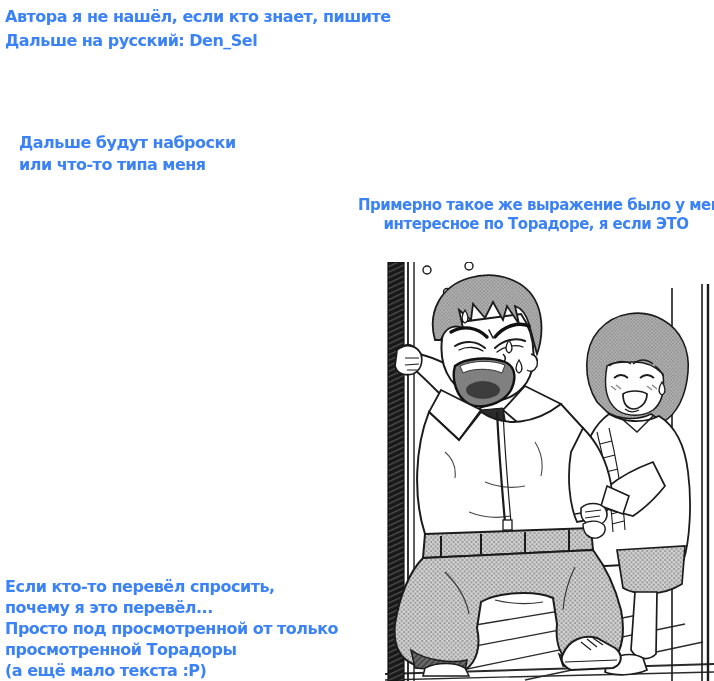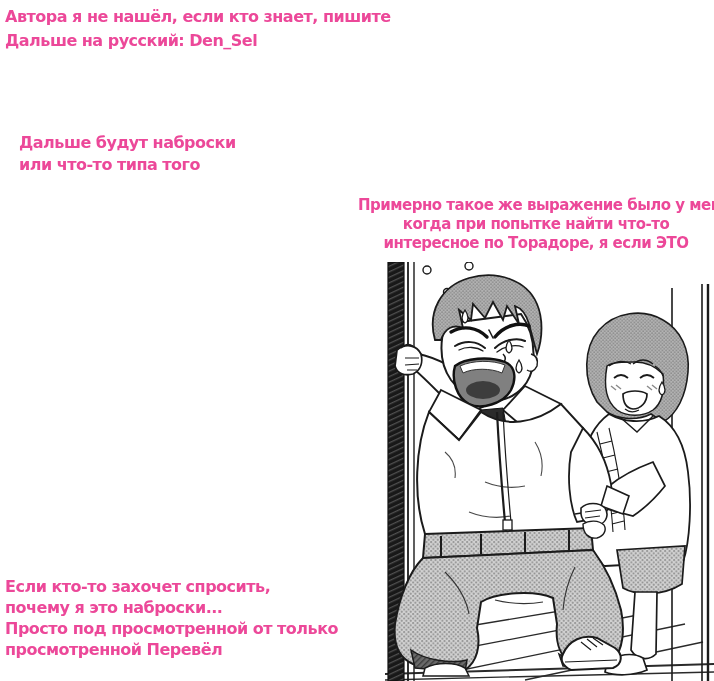--- a/index.html
+++ b/index.html
@@ -3,21 +3,21 @@
 <meta charset="utf-8">
 <style>
   html,body{margin:0;padding:0;background:#ffffff;}
   .page{
     position:relative;
     width:714px;height:681px;
     background:#ffffff;
     overflow:hidden;
     font-family:"DejaVu Sans", sans-serif;
     font-weight:700;
-    color:#ec4899;
+    color:#3b82f6;
   }
   .tblock{position:absolute;white-space:nowrap;}
   .tblock .line{letter-spacing:-0.5px;}
   .credits{left:5px;top:5px;font-size:16px;line-height:24px;}
   .sketch{left:19px;top:132px;font-size:16px;line-height:22px;}
   .caption{left:358px;top:196px;width:356px;text-align:center;font-size:15px;line-height:19px;}
   .footnote{left:5px;top:576px;font-size:16px;line-height:21px;}
   .panel{position:absolute;left:385px;top:262px;width:329px;height:419px;}
   .panel svg{display:block;}
 </style>
@@ -26,34 +26,34 @@
 
 <div class="page">
 
   <div class="tblock credits">
     <div class="line">Автора я не нашёл, если кто знает, пишите</div>
     <div class="line">Дальше на русский: Den_Sel</div>
   </div>
 
   <div class="tblock sketch">
     <div class="line">Дальше будут наброски</div>
-    <div class="line">или что-то типа того</div>
+    <div class="line">или что-то типа меня</div>
   </div>
 
   <div class="tblock caption">
     <div class="line">Примерно такое же выражение было у меня,</div>
-    <div class="line">когда при попытке найти что-то</div>
     <div class="line">интересное по Торадоре, я если ЭТО</div>
   </div>
 
   <div class="tblock footnote">
-    <div class="line">Если кто-то захочет спросить,</div>
-    <div class="line">почему я это наброски...</div>
+    <div class="line">Если кто-то перевёл спросить,</div>
+    <div class="line">почему я это перевёл...</div>
     <div class="line">Просто под просмотренной от только</div>
-    <div class="line">просмотренной Перевёл</div>
+    <div class="line">просмотренной Торадоры</div>
+    <div class="line">(а ещё мало текста :P)</div>
   </div>
 
   <div class="panel" aria-label="manga panel: shocked man gripping door pole, laughing girl clinging behind">
     <svg viewBox="0 0 329 419" width="329" height="419" xmlns="http://www.w3.org/2000/svg">
       <defs>
         <pattern id="tone" width="4.5" height="4.5" patternUnits="userSpaceOnUse">
           <rect width="4.5" height="4.5" fill="#d2d2d2"></rect>
           <circle cx="1.1" cy="1.1" r="1" fill="#8c8c8c"></circle>
           <circle cx="3.3" cy="3.3" r="1" fill="#8c8c8c"></circle>
         </pattern>

